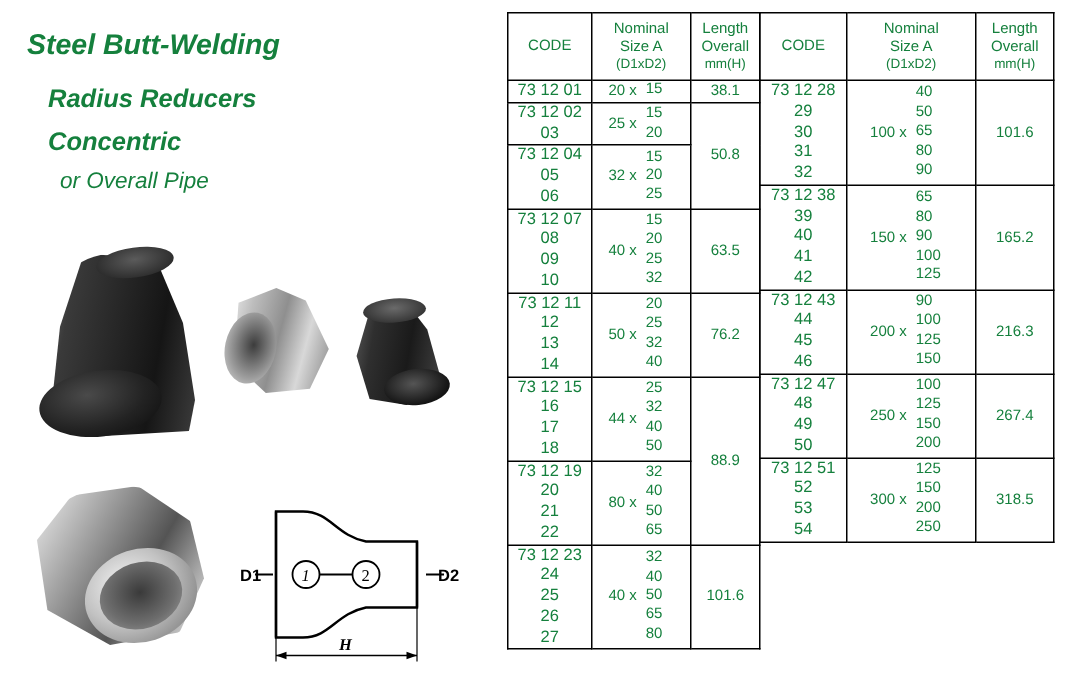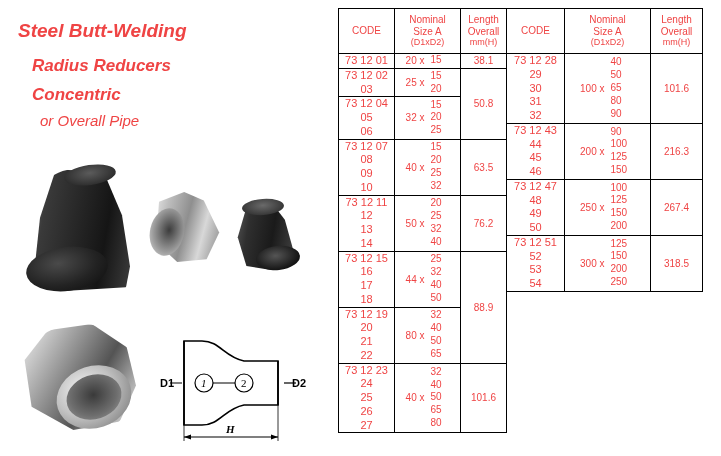--- a/index.html
+++ b/index.html
@@ -6,23 +6,22 @@
     margin: 0;
     padding: 0;
     background: #ffffff;
   }
   #page {
     position: relative;
     width: 721px;
     height: 456px;
     background: #ffffff;
     font-family: "Liberation Sans", sans-serif;
-    color: #ef4444;
+    color: #15803d;
     overflow: hidden;
-    border-radius: 12px;
   }
 
   
   #left-panel {
     position: absolute;
     left: 0; top: 0;
     width: 330px; height: 456px;
   }
   .title-block {
     position: absolute;
@@ -443,20 +442,38 @@
             <span class="b">40
 50
 65
 80
 90</span>
           </div>
         </td>
         <td class="len-cell">101.6</td>
       </tr>
       <tr>
+        <td class="code-cell">73 12 38
+39
+40
+41
+42</td>
+        <td>
+          <div class="nom-pair">
+            <span class="a">150 x</span>
+            <span class="b">65
+80
+90
+100
+125</span>
+          </div>
+        </td>
+        <td class="len-cell">165.2</td>
+      </tr>
+      <tr>
         <td class="code-cell">73 12 43
 44
 45
 46</td>
         <td>
           <div class="nom-pair">
             <span class="a">200 x</span>
             <span class="b">90
 100
 125

